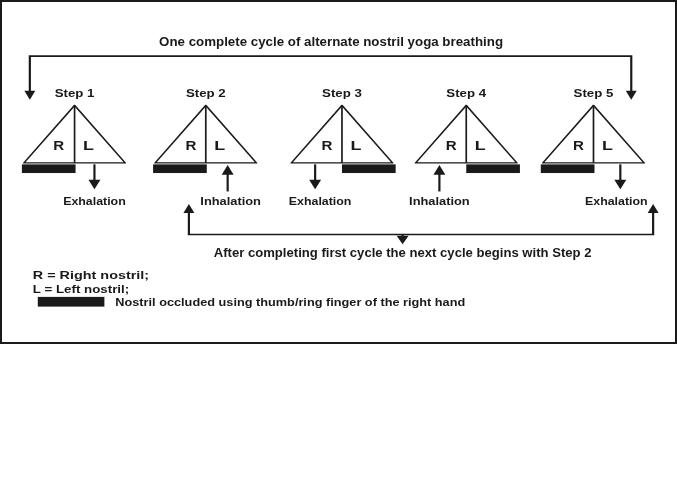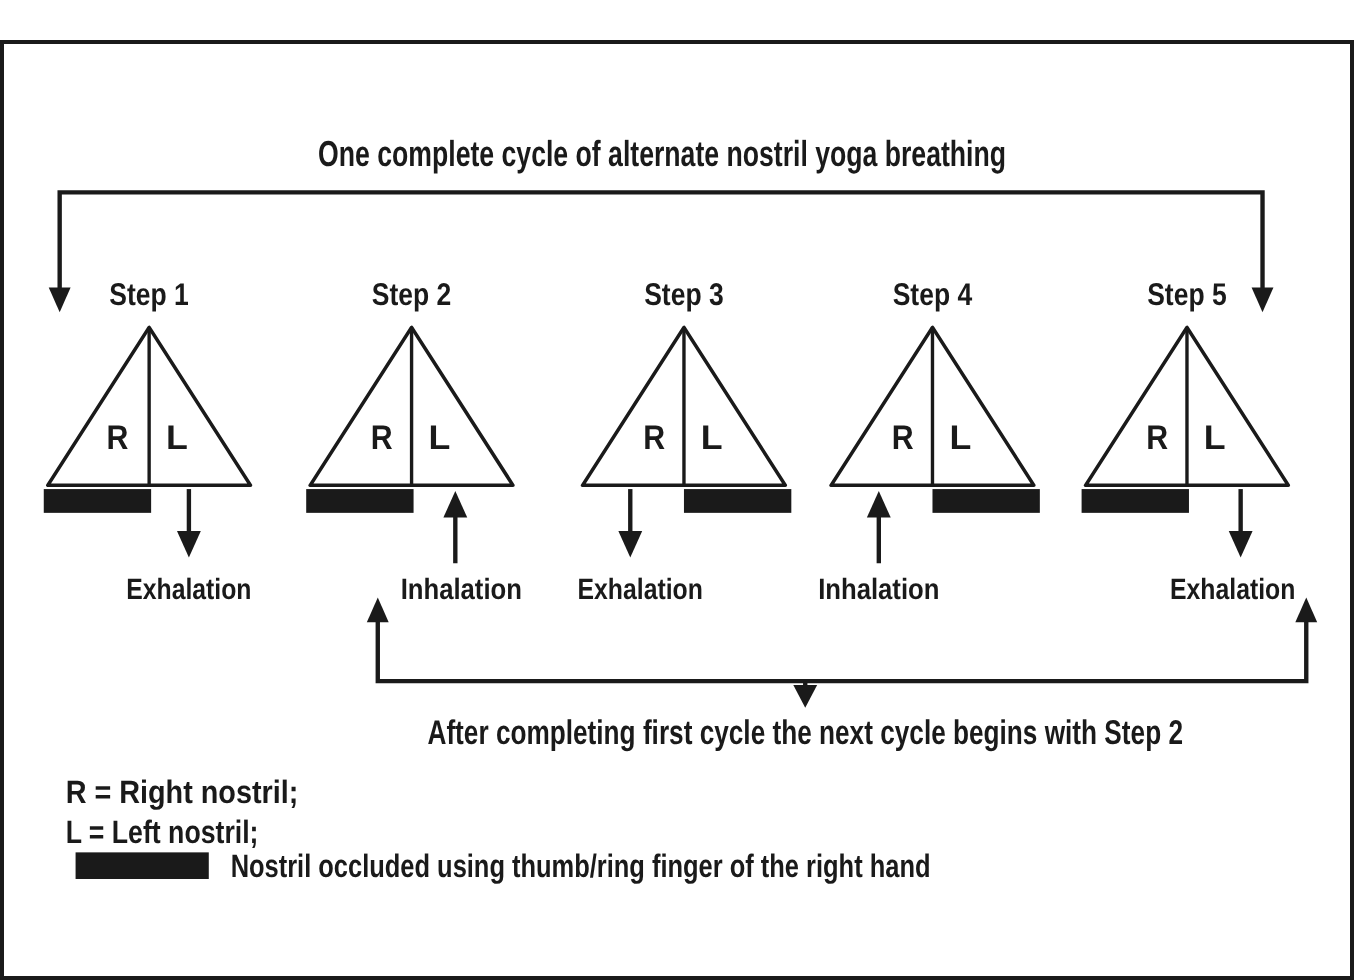--- a/index.html
+++ b/index.html
@@ -1,23 +1,22 @@
 <!DOCTYPE html>
 <html><head>
 <meta charset="utf-8">
 <style>
   html,body{margin:0;padding:0;background:#ffffff;}
   .frame{
     position:relative;
-    width:677px;height:470px;
+    width:677px;height:344px;
     box-sizing:border-box;
     border:2.5px solid #1a1a1a;
     background:#ffffff;
     overflow:hidden;
-    margin-top:20px;
   }
   svg{display:block;width:100%;height:100%;}
   text{
     font-family:"Liberation Sans", sans-serif;
     font-weight:700;
     fill:currentColor;
   }
   .t-title{font-size:19px;}
   .t-note{font-size:18px;}
   .t-step{font-size:16.5px;}

